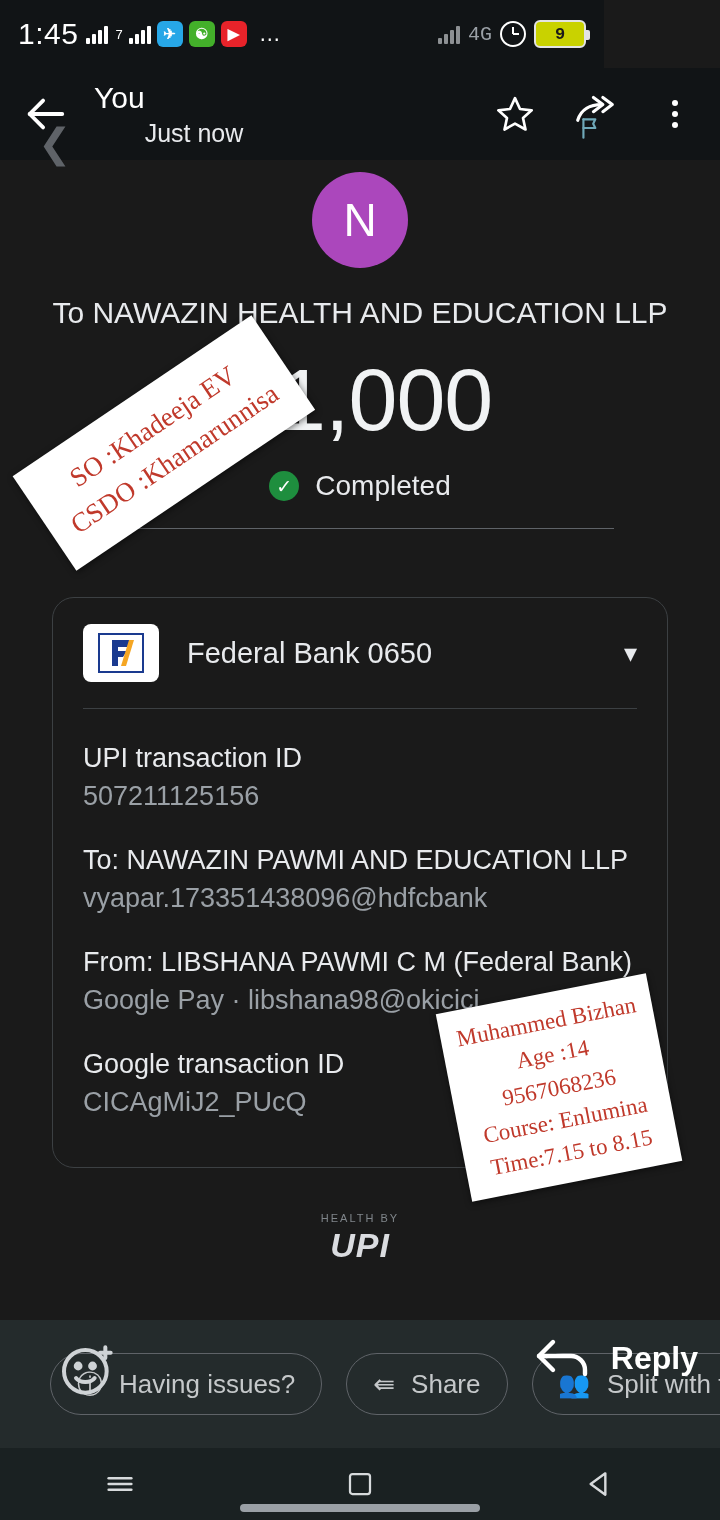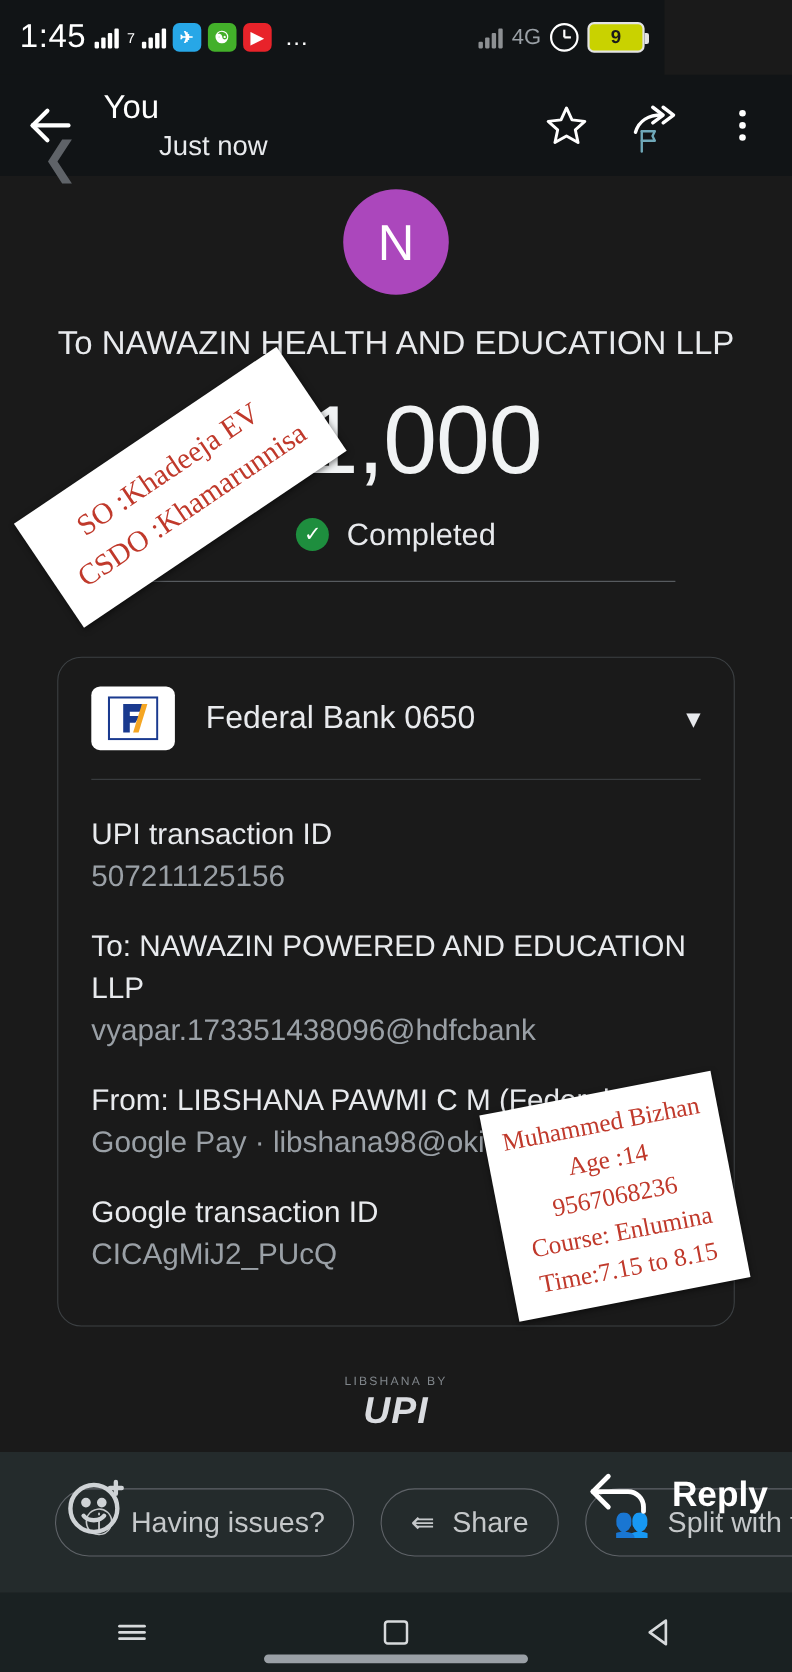--- a/index.html
+++ b/index.html
@@ -40,21 +40,21 @@
   .sq-icon {
     width: 26px; height: 26px; border-radius: 6px;
     display: inline-flex; align-items: center; justify-content: center;
     font-size: 15px; color: #fff; font-weight: bold;
   }
   .sq-telegram { background: #27a7e7; }
   .sq-green { background: #43b02a; }
   .sq-youtube { background: #e8232a; }
   .sb-dots { font-size: 22px; color: #fff; margin-left: 6px; letter-spacing: 1px; }
   .sb-right {
-    margin-left: auto; display: flex; align-items: center; gap: 8px;
+    margin-left: auto; display: flex; align-items: center; gap: 8px; font-family: Liberation Mono, monospace;
   }
   .sb-right .dim { color: #8d9093; }
   .net-label { font-size: 20px; color: #9aa0a6; }
   .clock-ic {
     width: 26px; height: 26px; border-radius: 50%;
     border: 2px solid #fff; position: relative;
   }
   .clock-ic::before, .clock-ic::after {
     content: ""; position: absolute; background: #fff; left: 50%; top: 50%;
   }
@@ -344,36 +344,36 @@
         <span class="bank-name">Federal Bank 0650</span>
         <span class="chev">▾</span>
       </div>
       <div class="card-sep"></div>
       <div class="card-body">
         <div class="kv">
           <div class="k">UPI transaction ID</div>
           <div class="v">507211125156</div>
         </div>
         <div class="kv">
-          <div class="k">To: NAWAZIN POWERED AND EDUCATION LLP</div>
+          <div class="k">To: NAWAZIN PAWMI AND EDUCATION LLP</div>
           <div class="v">vyapar.173351438096@hdfcbank</div>
         </div>
         <div class="kv">
           <div class="k">From: LIBSHANA PAWMI C M (Federal Bank)</div>
           <div class="v">Google Pay · libshana98@okicici</div>
         </div>
         <div class="kv">
           <div class="k">Google transaction ID</div>
           <div class="v">CICAgMiJ2_PUcQ</div>
         </div>
       </div>
     </div>
 
     <div class="upi-foot">
-      <div class="upi-powered">LIBSHANA BY</div>
+      <div class="upi-powered">HEALTH BY</div>
       <div class="upi-logo">UPI</div>
 
     </div>
   </div>
 
   <div class="sticker" id="sticker-left">
     <div>SO :Khadeeja EV</div>
     <div>CSDO :Khamarunnisa</div>
   </div>
 

